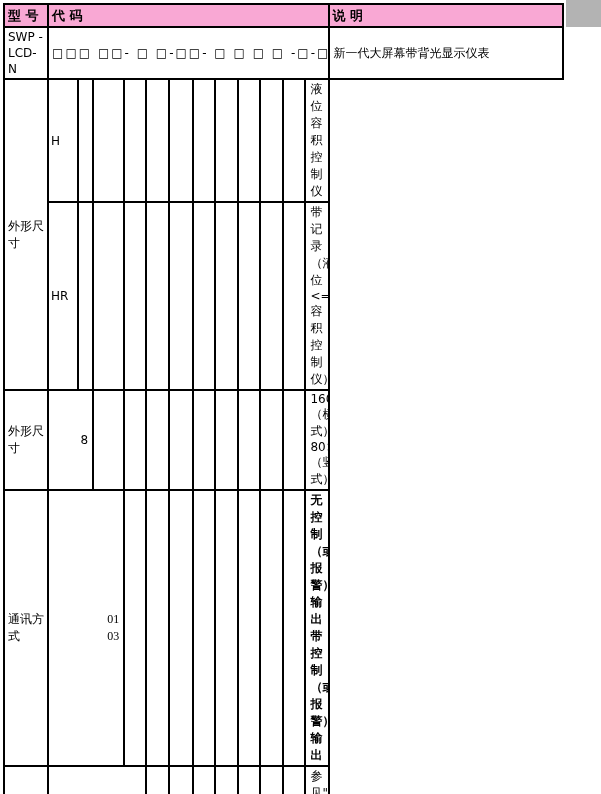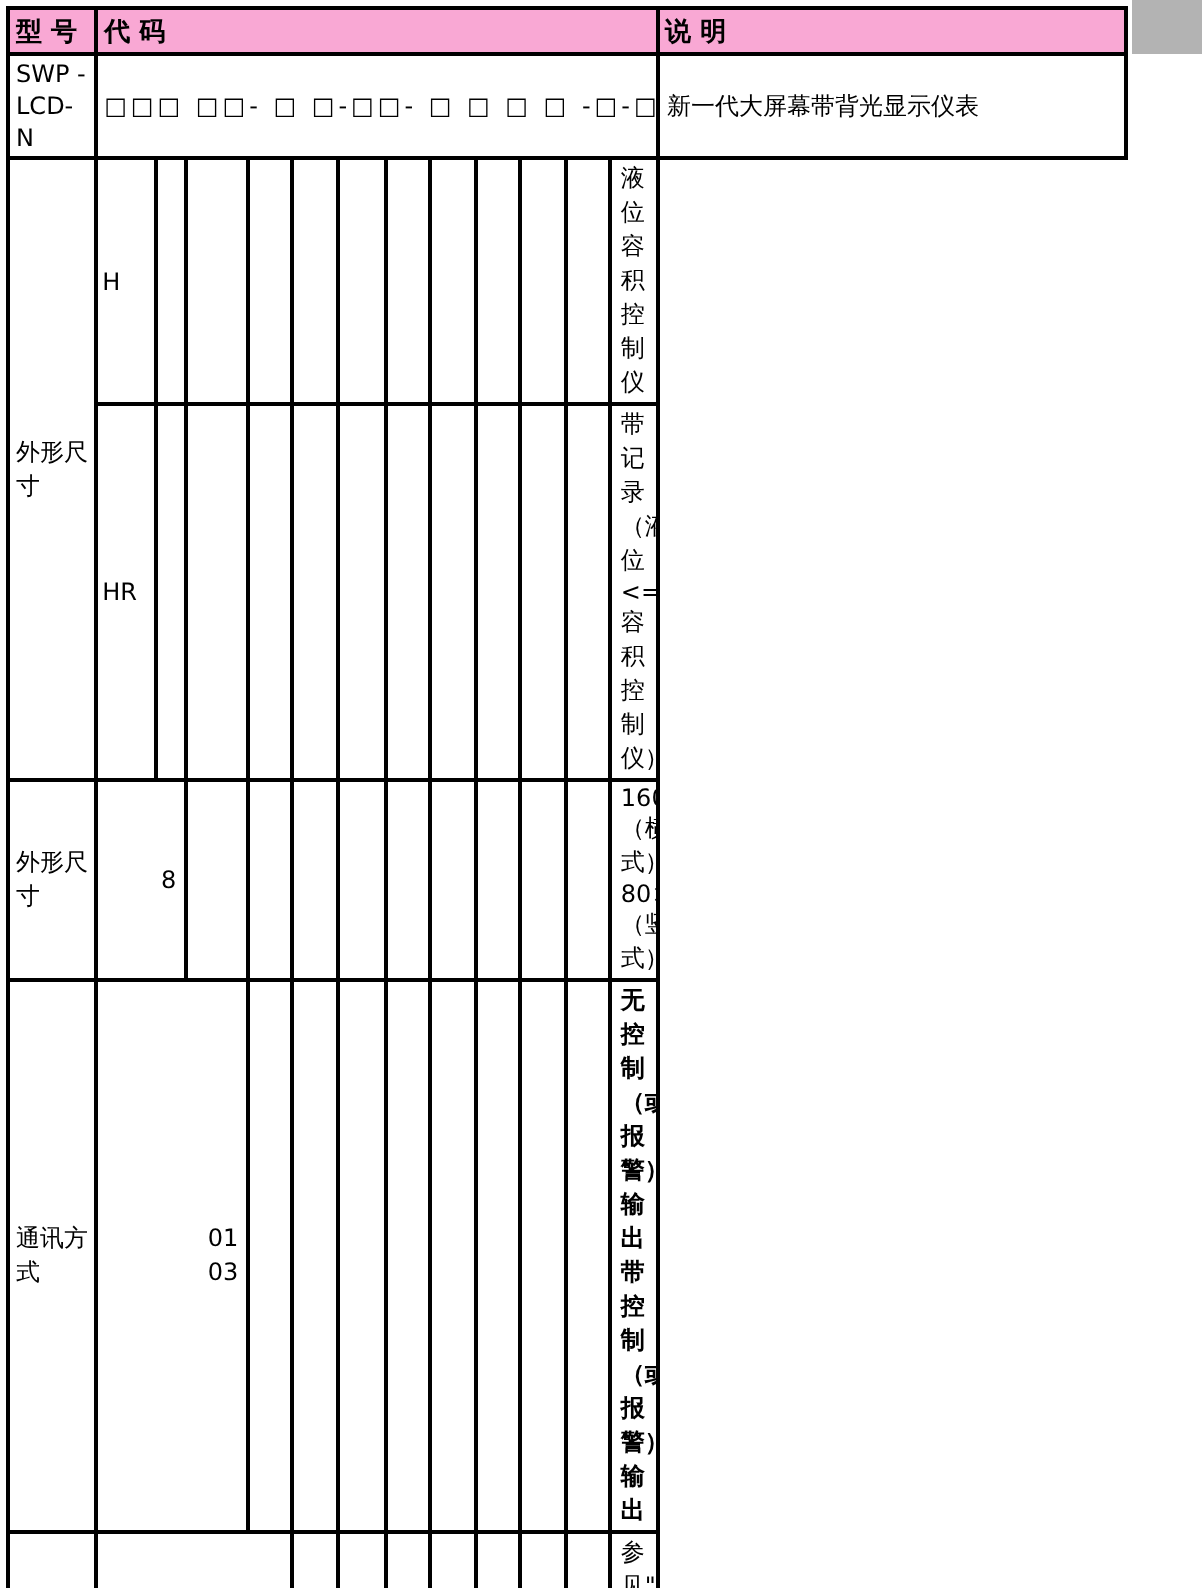--- a/index.html
+++ b/index.html
@@ -100,21 +100,21 @@
         <td></td>
             <td></td>
         <td></td>
             <td></td>
         <td></td>
         <td class="desc">160×80mm（横式）80×160mm（竖式）</td>
       </tr>
 
       <tr style="height:36px;">
         <td>通讯方式</td>
-        <td colspan="3" class="code-cell pre" style="line-height:17px;">01
+        <td colspan="3" class="code-cell pre" style="line-height:17px;font-family:Liberation Serif, serif;">01
 03</td>
         <td></td>
             <td></td>
         <td></td>
             <td></td>
         <td></td>
             <td></td>
         <td></td>
             <td></td>
         <td class="desc pre" style="line-height:17px;font-weight:bold;">无控制（或报警）输出

